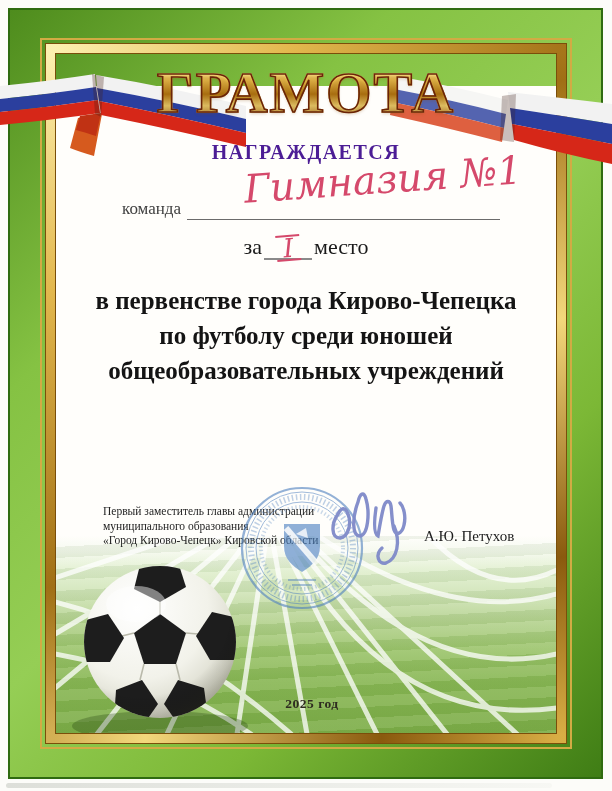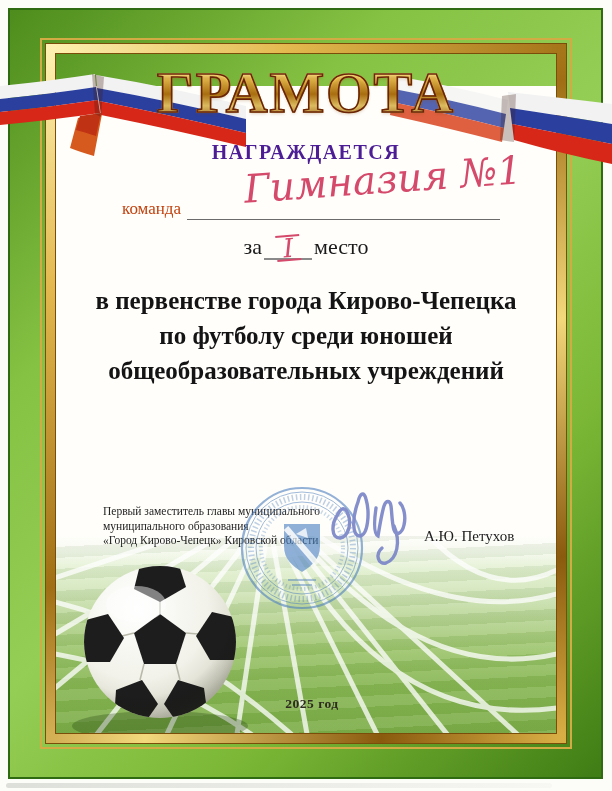--- a/index.html
+++ b/index.html
@@ -82,21 +82,21 @@
     -webkit-background-clip:text;background-clip:text;color:transparent;
     -webkit-text-stroke:1.6px #6a2408;
     text-shadow:0 2px 3px rgba(130,70,10,.25);
   }
   .awarded{
     position:absolute;top:141px;left:0;right:0;text-align:center;
     font-size:20px;font-weight:bold;letter-spacing:1.5px;color:#4c1d95;
   }
   .team-row{
     position:absolute;top:197px;left:122px;right:112px;
-    display:flex;align-items:flex-end;font-size:17px;color:#c2410c;
+    display:flex;align-items:flex-end;font-size:17px;color:#404040;
   }
   .team-row .lbl{padding-bottom:1px;}
   .team-row .blank{flex:1;border-bottom:1.5px solid #6b6b6b;height:22px;margin-left:6px;}
   .handwritten{
     color:#d5496b;font-style:italic;
     font-family:"DejaVu Serif",serif;
   }
   .team-hand{
     position:absolute;top:160px;left:238px;width:290px;text-align:center;
     font-size:39px;transform:rotate(-4deg);white-space:nowrap;line-height:1;
@@ -253,21 +253,21 @@
       <span>место</span>
     </div>
 
     <div class="body-text">
       <div>в первенстве города Кирово-Чепецка</div>
       <div>по футболу среди юношей</div>
       <div>общеобразовательных учреждений</div>
     </div>
 
     <div class="sig-block">
-      <div>Первый заместитель главы муниципального</div>
+      <div>Первый заместитель главы администрации</div>
       <div>муниципального образования</div>
       <div>«Город Кирово-Чепецк» Кировской области</div>
     </div>
     <div class="sig-name">А.Ю. Петухов</div>
 
     <svg class="stamp-svg" viewBox="0 0 128 128">
       <g opacity="0.6" stroke="#4d7fbe" fill="none">
         <circle cx="64" cy="64" r="60" stroke-width="2.2"></circle>
         <circle cx="64" cy="64" r="56" stroke-width="0.9"></circle>
         <circle cx="64" cy="64" r="46" stroke-width="0.9"></circle>

